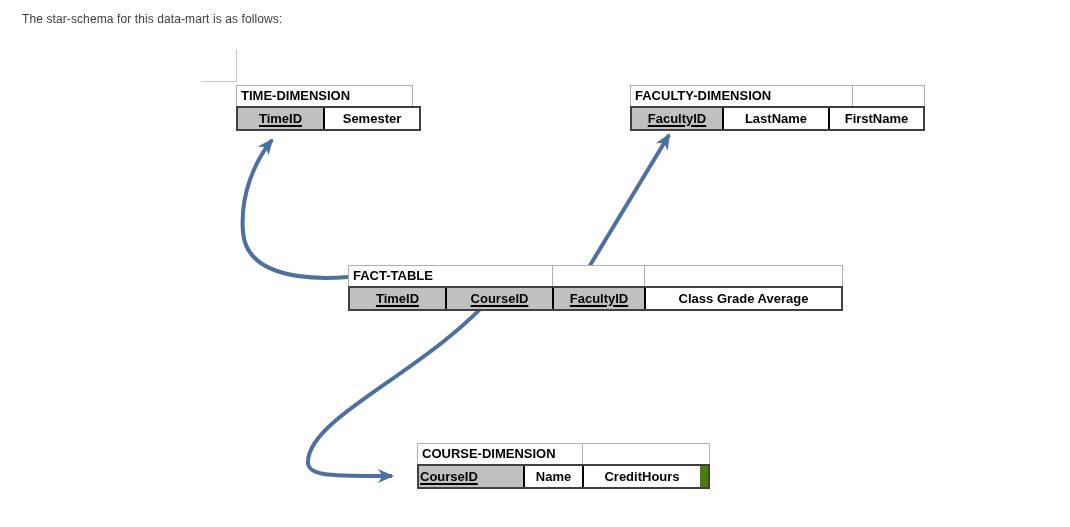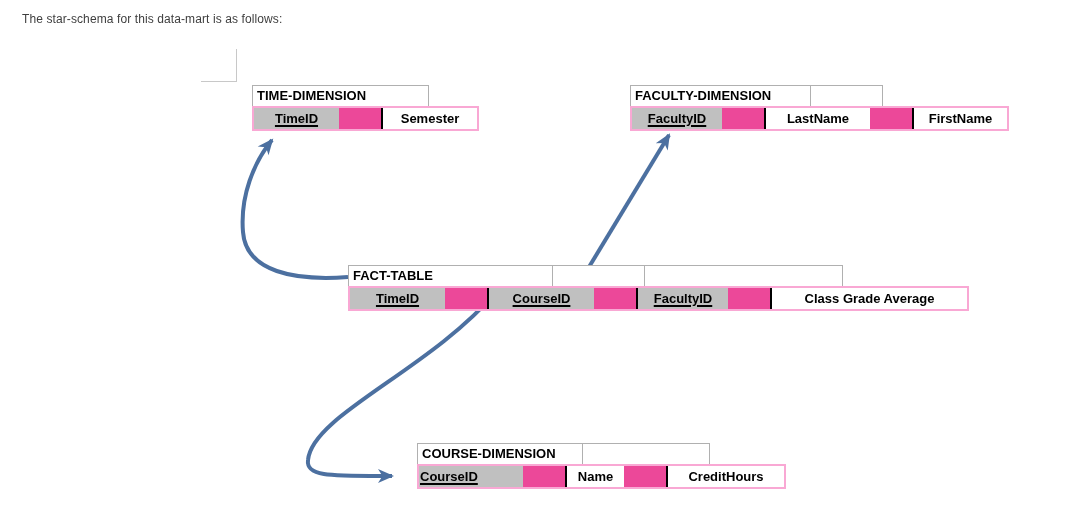--- a/index.html
+++ b/index.html
@@ -18,21 +18,21 @@
   .schema-table{position:absolute;}
   .t-row{display:flex;}
   .t-cell{
     box-sizing:border-box;height:21px;background:#ffffff;
     border:1px solid #b0b0b0;border-bottom:none;
     font-weight:bold;font-size:13px;color:#000;
     padding:2px 0 0 4px;white-space:nowrap;overflow:hidden;
   }
   .t-cell + .t-cell{border-left:none;}
   .a-row{
-    display:flex;border:2px solid #f9a8d4;background:#ec4899;gap:42px;
+    display:flex;border:2px solid #404040;background:#4d7c0f;
   }
   .a-cell{
     box-sizing:border-box;height:21px;
     display:flex;align-items:center;justify-content:center;
     font-weight:bold;font-size:13px;color:#000;background:#ffffff;
     white-space:nowrap;overflow:hidden;
   }
   .a-cell + .a-cell{border-left:2px solid #000;}
   .a-cell.key{
     background:#c0c0c0;
@@ -57,33 +57,33 @@
     <defs>
       <marker id="ah" markerUnits="userSpaceOnUse" markerWidth="20" markerHeight="18" refX="15" refY="8" orient="auto">
         <path d="M1,1 L17,8 L1,15 L5.5,8 Z" fill="#4c70a0"></path>
       </marker>
     </defs>
     <path d="M 348 277 C 295 281 246 272 243 232 C 240 196 254 162 272 140" fill="none" stroke="#4c70a0" stroke-width="4" marker-end="url(#ah)"></path>
     <path d="M 589 267 L 669 135" fill="none" stroke="#4c70a0" stroke-width="4" marker-end="url(#ah)"></path>
     <path d="M 497 291 C 430 370 312 415 308 460 C 306 477 330 476 392 476" fill="none" stroke="#4c70a0" stroke-width="4" marker-end="url(#ah)"></path>
   </svg>
 
-  <div class="schema-table" style="left:252px;top:85px;">
+  <div class="schema-table" style="left:236px;top:85px;">
     <div class="t-row">
       <div class="t-cell" style="width:177px">TIME-DIMENSION</div>
     </div>
     <div class="a-row">
       <div class="a-cell key" style="width:85px">TimeID</div>
       <div class="a-cell" style="width:96px">Semester</div>
     </div>
   </div>
 
   <div class="schema-table" style="left:630px;top:85px;">
     <div class="t-row">
-      <div class="t-cell" style="width:181px">FACULTY-DIMENSION</div>
+      <div class="t-cell" style="width:223px">FACULTY-DIMENSION</div>
       <div class="t-cell" style="width:72px"></div>
     </div>
     <div class="a-row">
       <div class="a-cell key" style="width:90px">FacultyID</div>
       <div class="a-cell" style="width:106px">LastName</div>
       <div class="a-cell" style="width:95px">FirstName</div>
     </div>
   </div>
 
   <div class="schema-table" style="left:348px;top:265px;">

